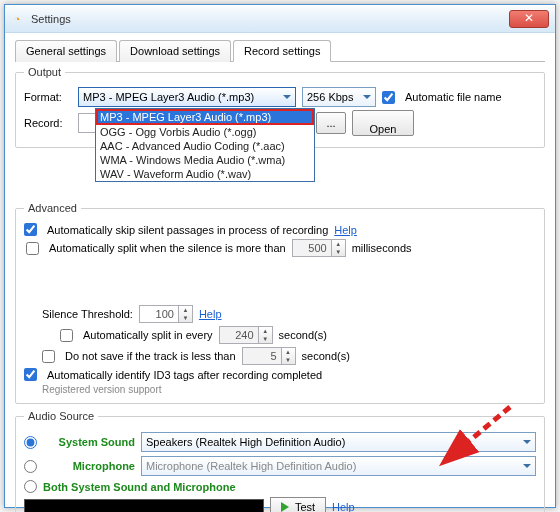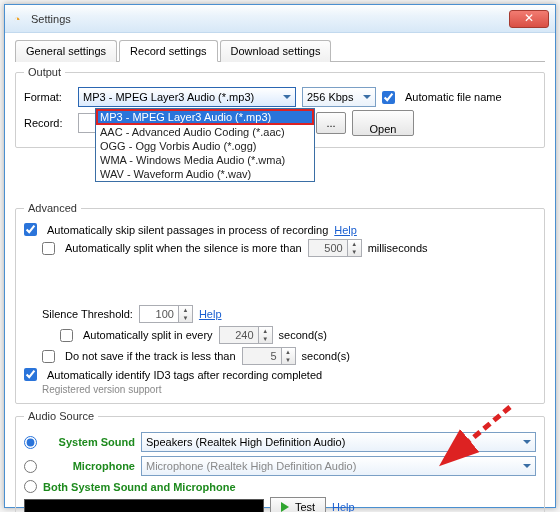--- a/index.html
+++ b/index.html
@@ -59,22 +59,22 @@
 
 <div class="window">
   <div class="titlebar">
     <span class="icon">◔</span>
     <span class="title">Settings</span>
     <div class="close-btn">✕</div>
   </div>
   <div class="content">
     <div class="tabs">
       <div class="tab">General settings</div>
+      <div class="tab">Download settings</div>
       <div class="tab active">Record settings</div>
-      <div class="tab">Download settings</div>
     </div>
 
     <fieldset>
       <legend>Output</legend>
       <div class="row">
         <span class="lbl">Format:</span>
         <span class="dd format arrow">
             <span>MP3 - MPEG Layer3 Audio (*.mp3)</span>
           </span>
         <span class="dd bitrate arrow">
@@ -88,36 +88,36 @@
       <div class="row">
         <span class="lbl">Record:</span>
         <input class="txt out" style="">
         <button class="btn small">...</button>
         <button class="btn">Open</button>
       </div>
     </fieldset>
 
     <div class="dropdown-open">
       <div class="item sel">MP3 - MPEG Layer3 Audio (*.mp3)</div>
+      <div class="item">OGG - Ogg Vorbis Audio (*.ogg)</div>
       <div class="item">AAC - Advanced Audio Coding (*.aac)</div>
-      <div class="item">OGG - Ogg Vorbis Audio (*.ogg)</div>
       <div class="item">WMA - Windows Media Audio (*.wma)</div>
       <div class="item">WAV - Waveform Audio (*.wav)</div>
     </div>
 
     <fieldset style="margin-top:48px;">
       <legend>Advanced</legend>
       <div class="row">
         <label class="chk">
             <input type="checkbox" checked="" style="">
             <span>Automatically skip silent passages in process of recording</span>
           </label>
         <span class="link">Help</span>
       </div>
-      <div class="row" style="margin-left:18px;">
+      <div class="row" style="margin-left:2px;">
         <label class="chk">
             <input type="checkbox" style="">
             <span>Automatically split when the silence is more than</span>
           </label>
         <span class="spin disabled">
             <input value="500" style="">
             <span class="updn">
               <span>▲</span>
               <span>▼</span>
             </span>

